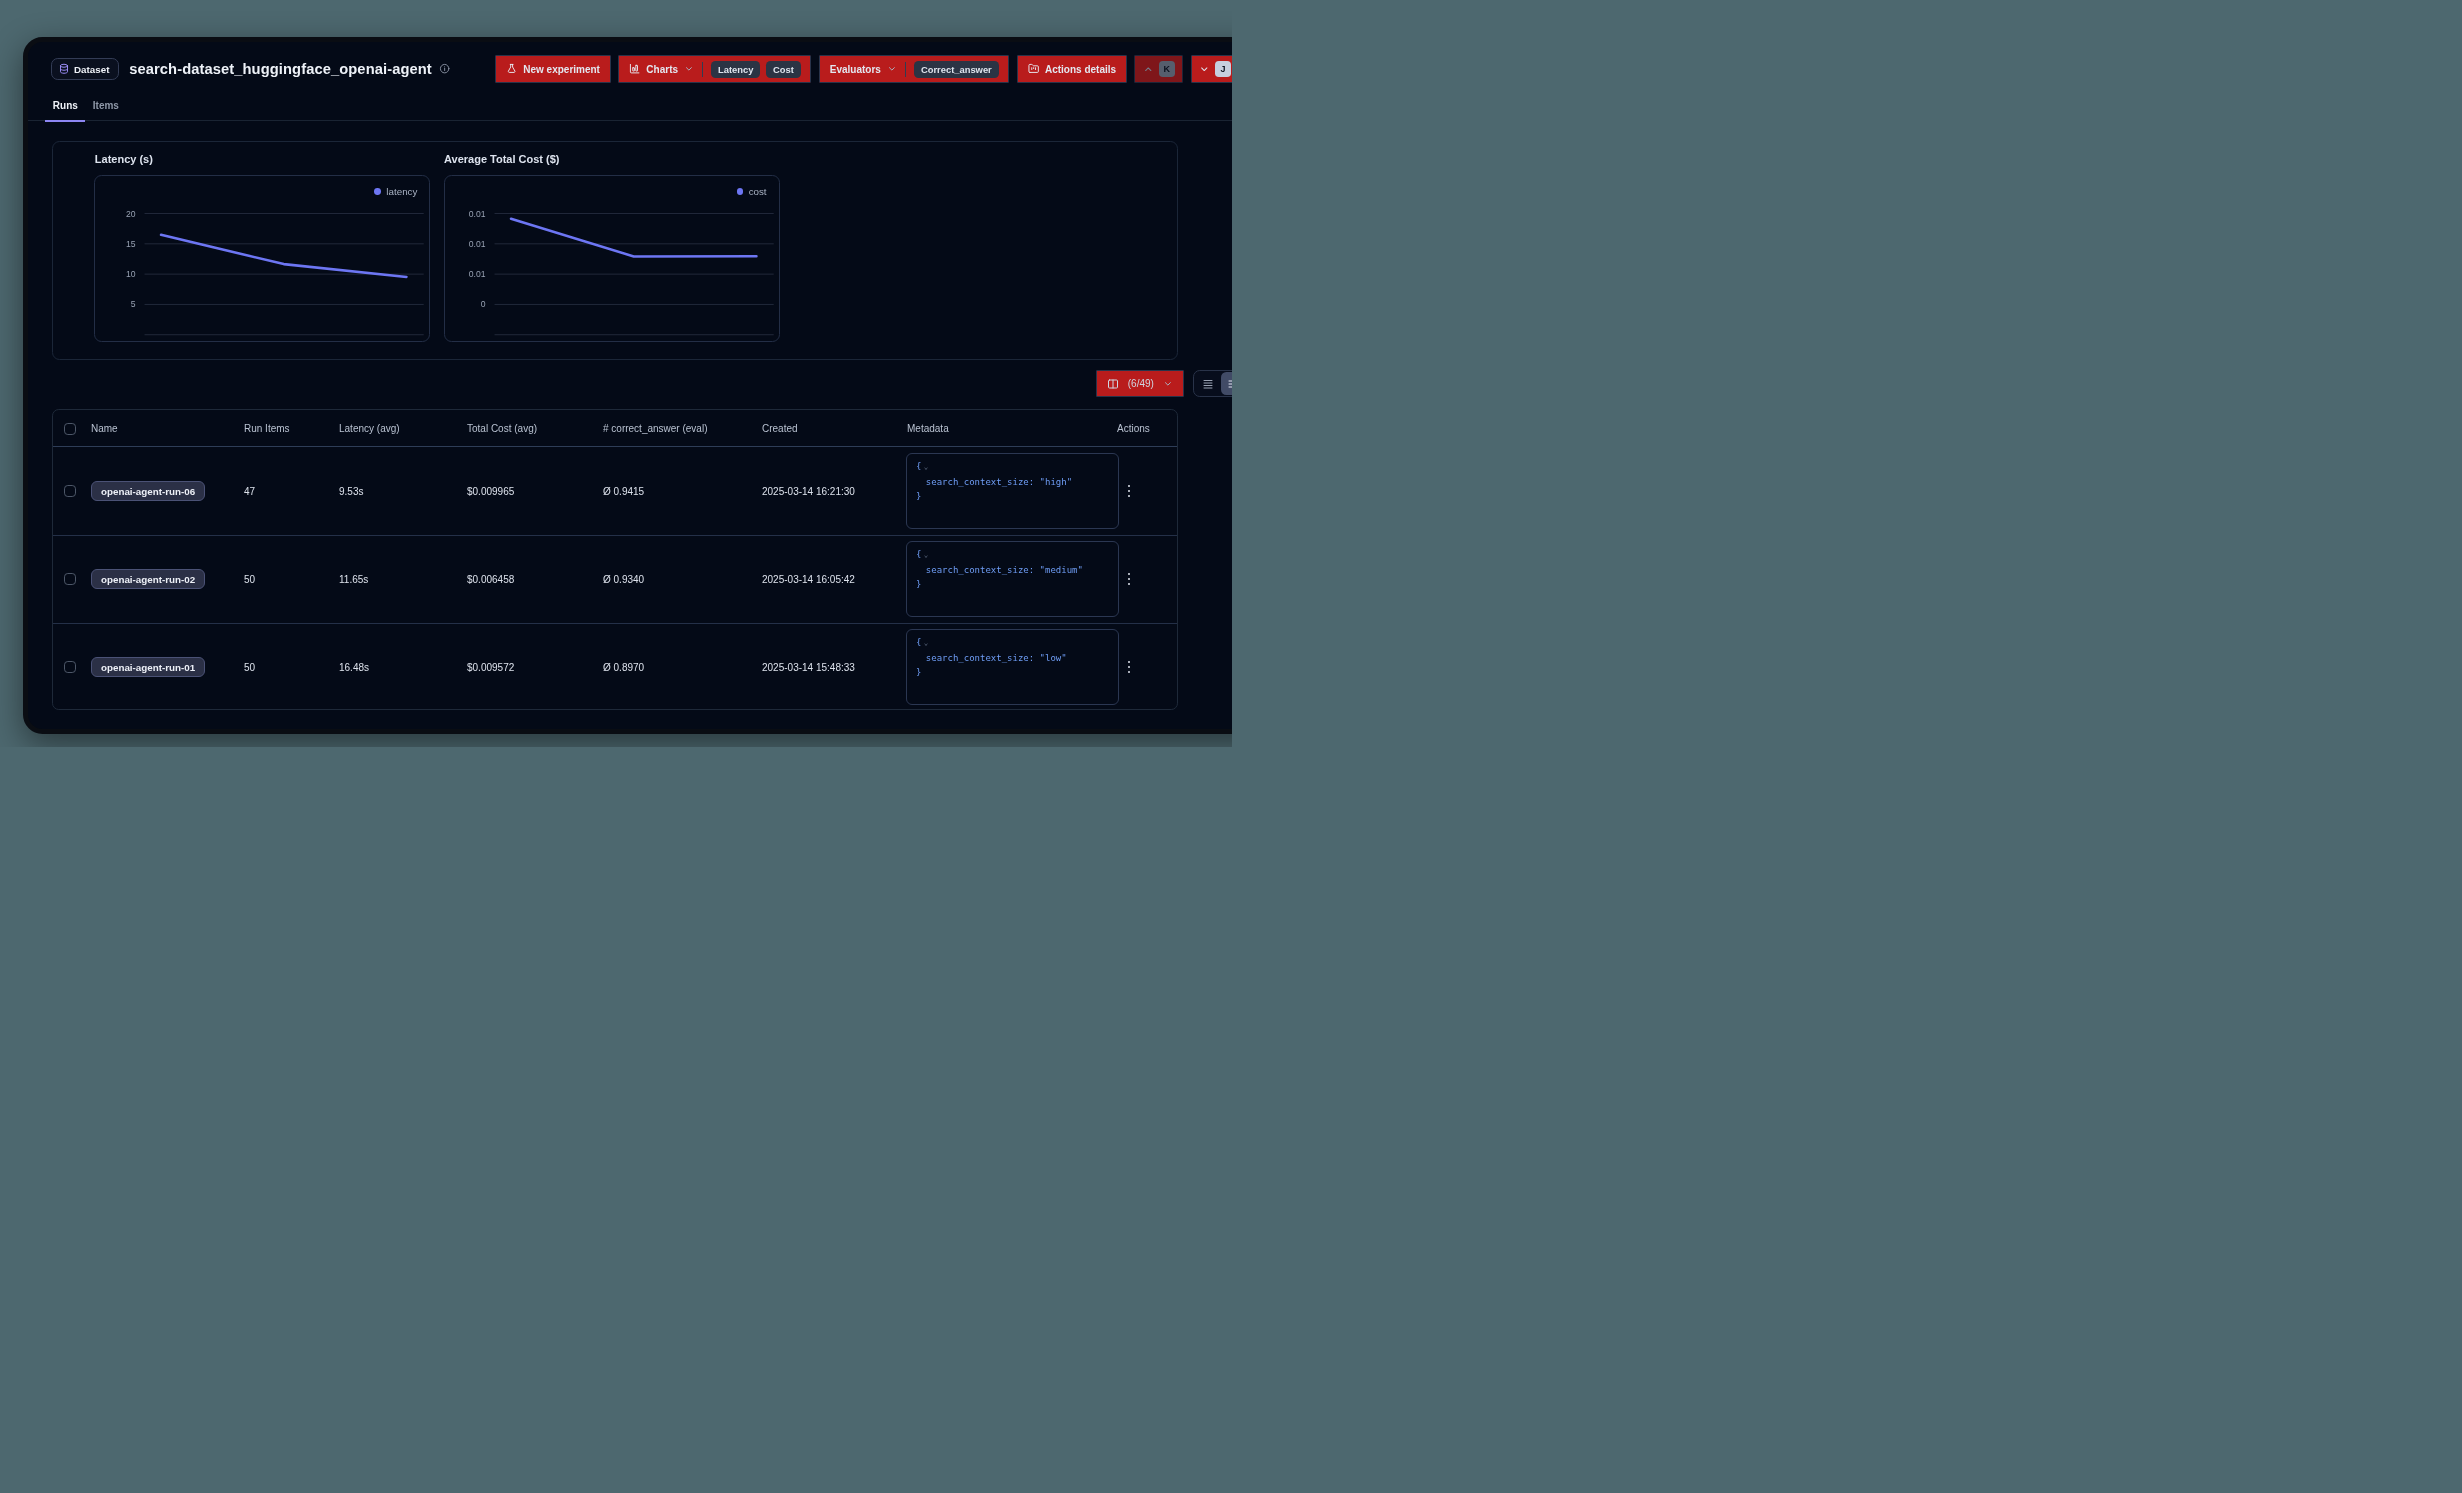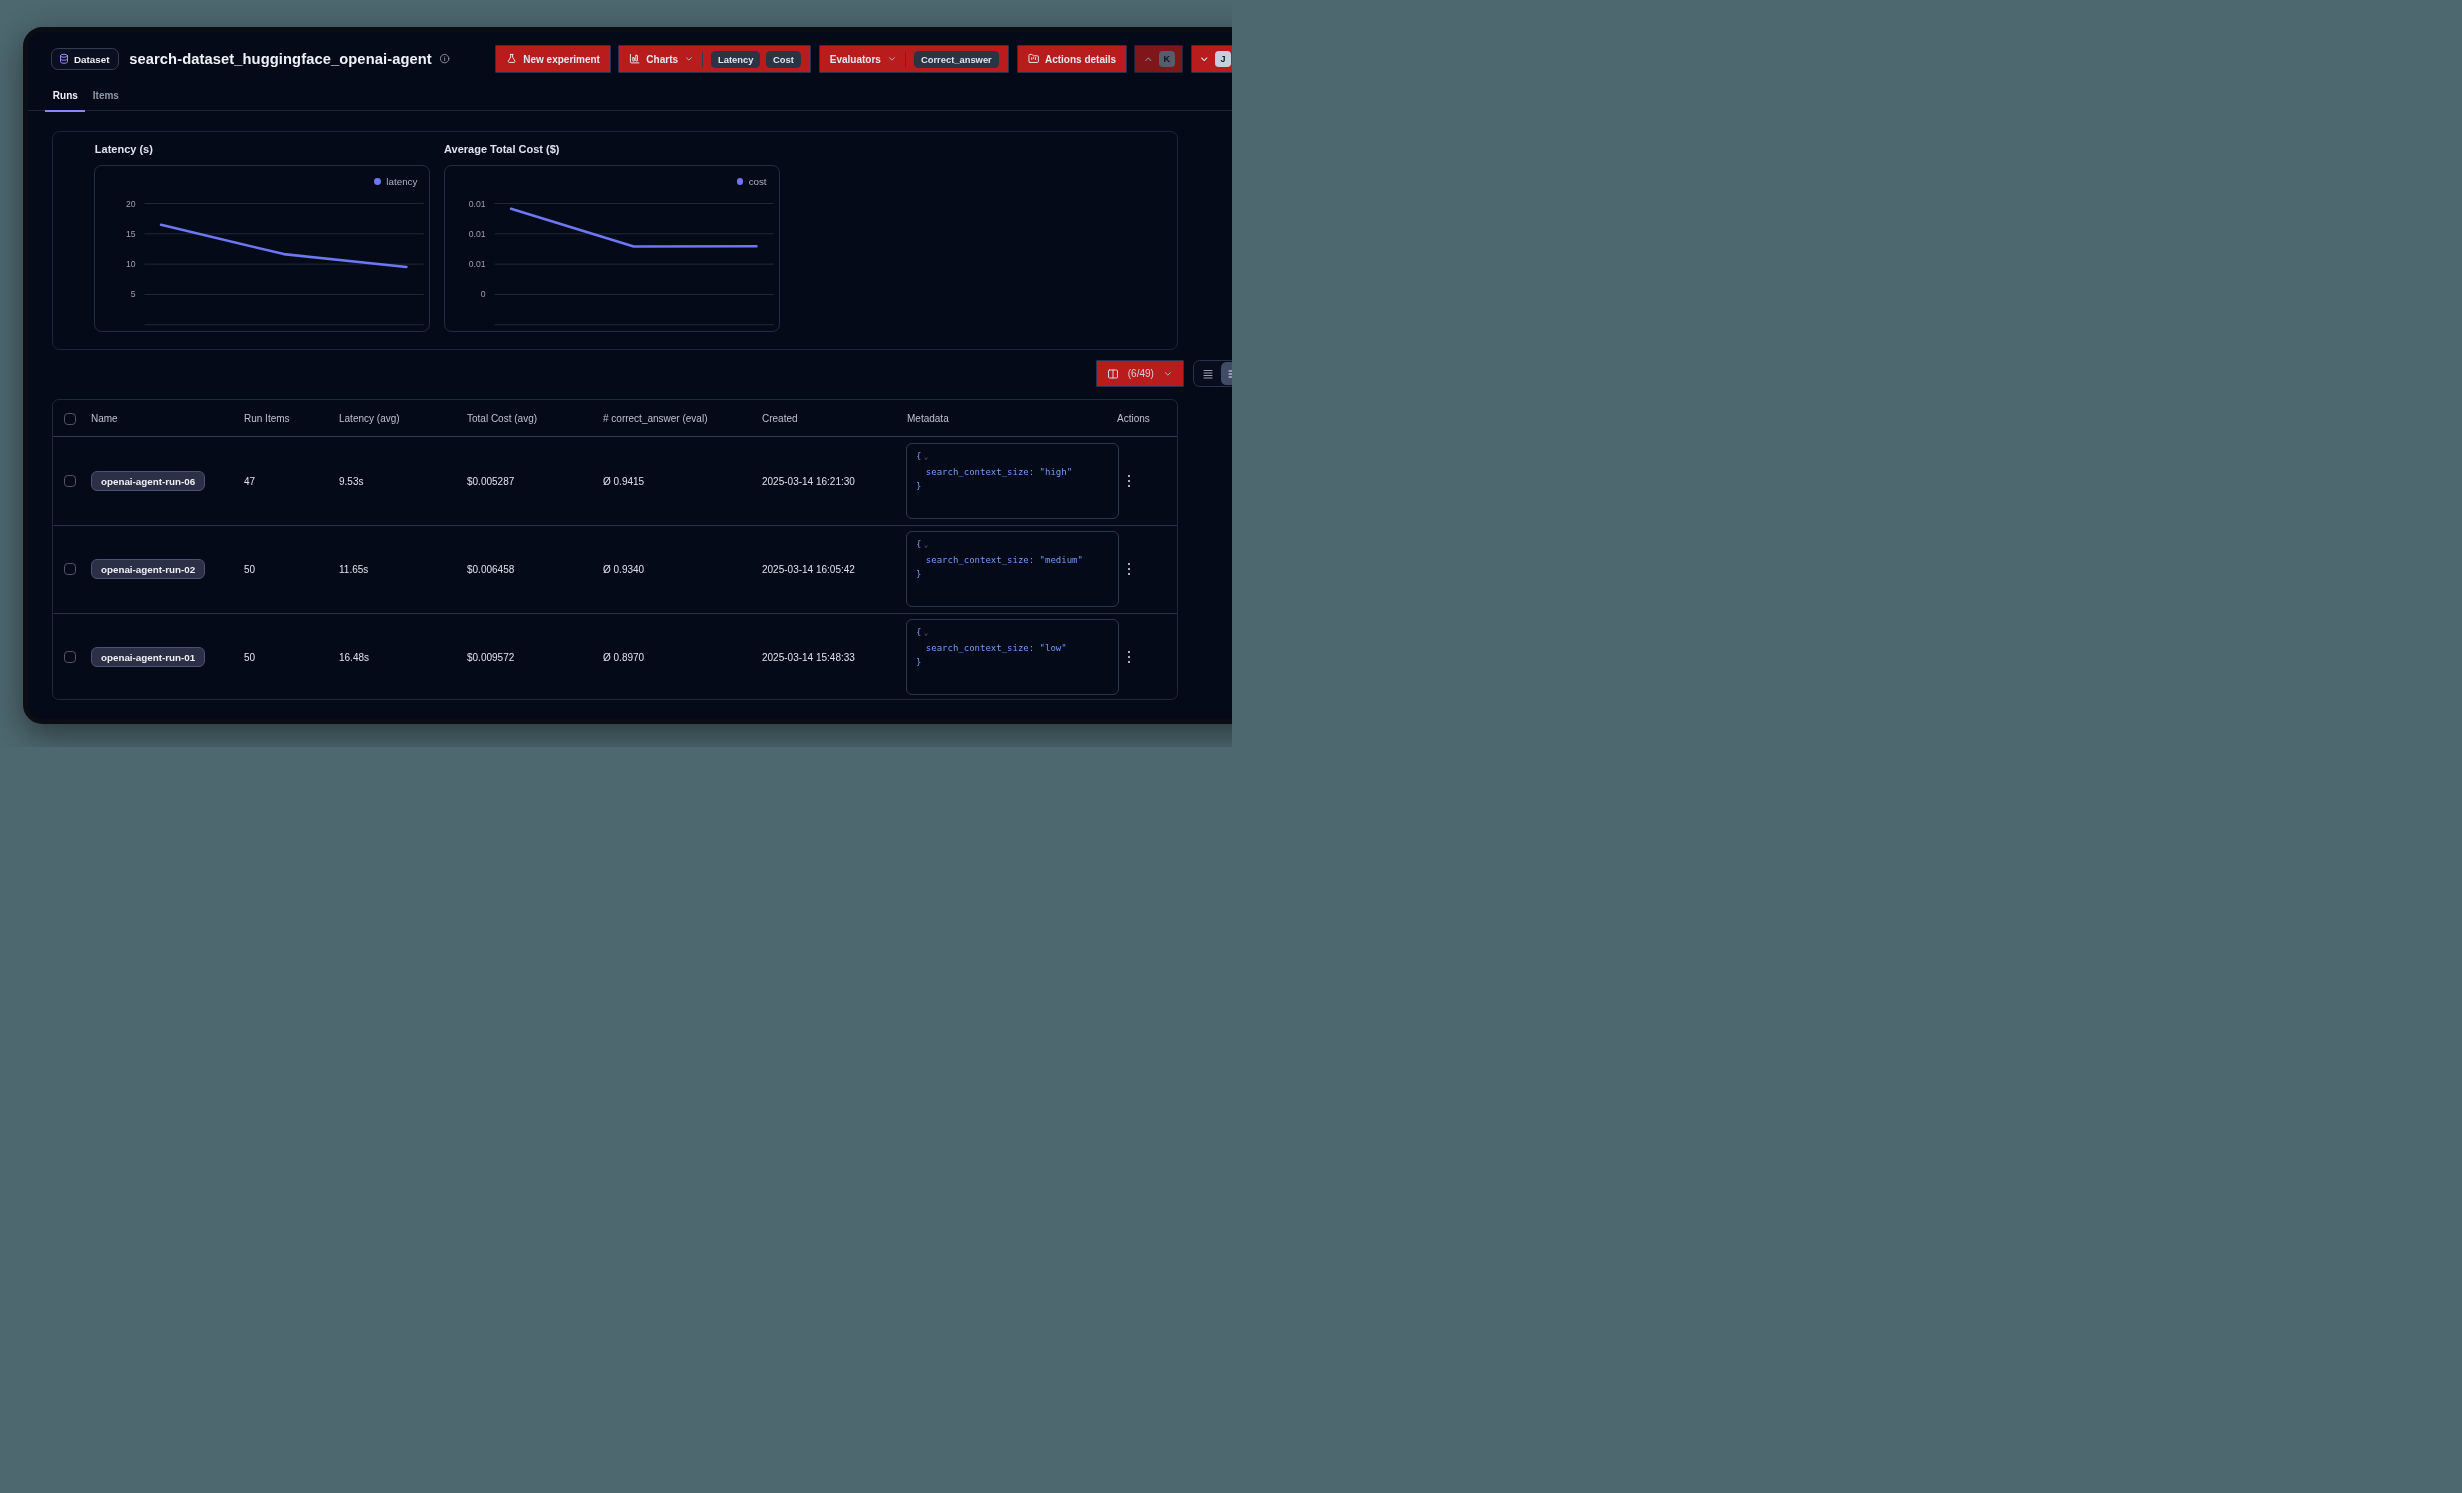--- a/index.html
+++ b/index.html
@@ -5,21 +5,21 @@
   * { margin:0; padding:0; box-sizing:border-box; }
   html,body { width:1232px; height:747px; }
   body {
     background:#4d686f;
     font-family:"Liberation Sans", sans-serif;
     color:#e8ecf3;
     overflow:hidden;
     position:relative;
   }
   .window {
-    position:absolute; left:23px; top:27px; width:1285px; height:697px;
+    position:absolute; left:23px; top:37px; width:1285px; height:697px;
     background:#040a17;
     border:5.3px solid #0a0d13;
     border-radius:19.5px;
     box-shadow:0 10.5px 33px rgba(0,0,0,.45);
   }
   .win-inner { position:relative; width:100%; height:100%; overflow:hidden; border-radius:13.5px; }
 
   
   .app-header { position:absolute; left:22.5px; top:10.5px; right:29px; height:33px; display:flex; align-items:center; }
   .badge-dataset {
@@ -346,21 +346,21 @@
 
     <div class="trow" style="top:37px;">
       <div class="cell" style="left:10.5px;">
             <span class="checkbox"></span>
           </div>
       <div class="cell" style="left:38px;">
             <span class="name-chip">openai-agent-run-06</span>
           </div>
       <div class="cell" style="left:191px;">47</div>
       <div class="cell" style="left:286px;">9.53s</div>
-      <div class="cell" style="left:414px;">$0.005287</div>
+      <div class="cell" style="left:414px;">$0.009965</div>
       <div class="cell" style="left:550px;">Ø 0.9415</div>
       <div class="cell" style="left:709px;">2025-03-14 16:21:30</div>
       <div class="meta-box">
         <div><span>{</span><span class="mchev">⌄</span></div>
         <div class="meta-indent"><span>search_context_size:</span> <span>"high"</span></div>
         <div><span>}</span></div>
       </div>
       <div class="cell" style="left:1070px;">
             <span class="kebab">
               <i></i>

